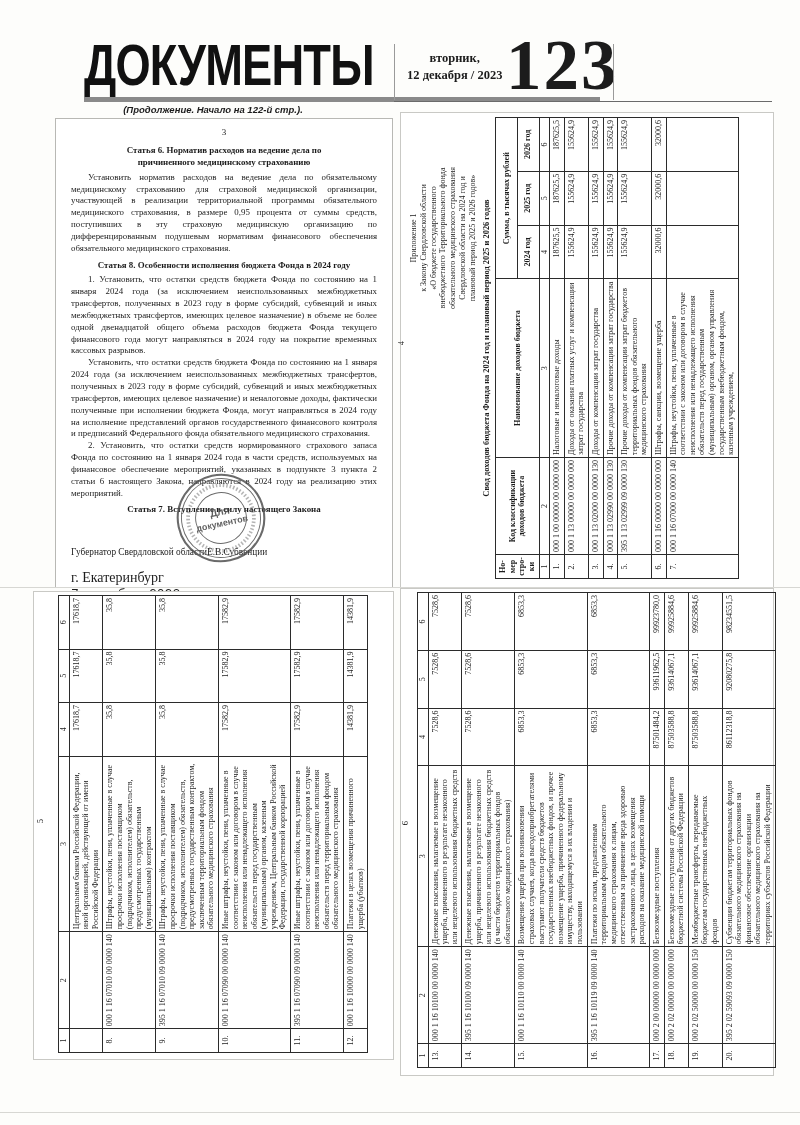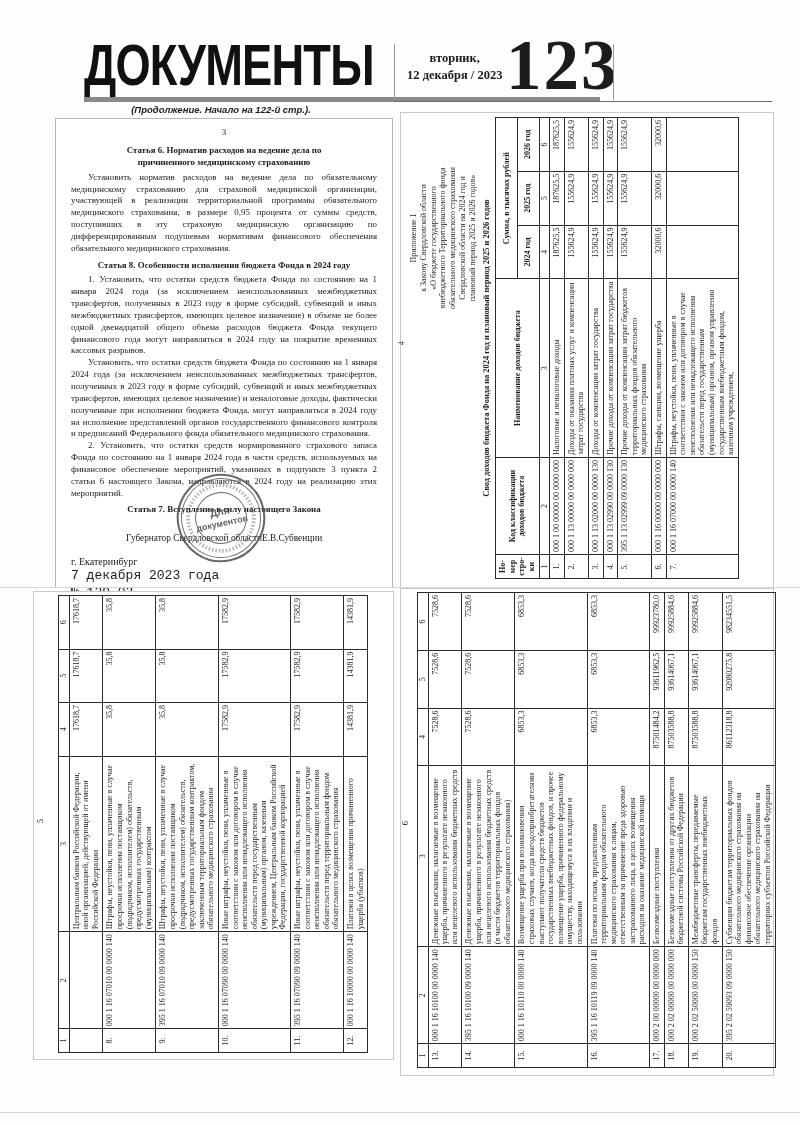--- a/index.html
+++ b/index.html
@@ -15,38 +15,38 @@
   .vline{position:absolute;width:1px;background:#9a9a9a;top:44px;height:56px;}
   .vline1{left:394px;} .vline2{left:613px;}
   .header-rule{position:absolute;left:394px;top:101px;width:378px;height:1px;background:#6a6a6a;}
   .date-block{position:absolute;left:407px;top:50px;font-weight:700;font-size:12.5px;line-height:1.35;text-align:center;}
   .big-page-num{position:absolute;left:506px;top:30px;font-weight:700;font-size:71px;line-height:1;letter-spacing:2px;}
   .brand{position:absolute;left:627px;top:44px;font-weight:700;font-size:26px;line-height:1.02;letter-spacing:-.5px;}
   .brand-site{font-size:8px;font-weight:400;font-style:italic;letter-spacing:0;}
   
   .cap{position:absolute;font-family:"Liberation Sans",sans-serif;font-weight:700;font-style:italic;
        font-size:9.5px;text-align:center;}
-  .cap-top{left:53px;top:104px;width:336px;}
+  .cap-top{left:45px;top:104px;width:336px;}
   .cap-bottom{left:400px;top:1080px;width:372px;font-size:10px;}
   
   .hrule{position:absolute;left:0;width:800px;height:1px;background:#d7d7d3;}
   .panel{position:absolute;border:1px solid #c9c9c5;background:#fff;}
   .doc-box{left:55px;top:118px;width:336px;height:468px;border:1px solid #b8b8b4;background:#fff;}
   .tr-panel{left:400px;top:112px;width:372px;height:474px;}
   .bl-panel{left:33px;top:591px;width:359px;height:467px;}
   .br-panel{left:400px;top:588px;width:372px;height:486px;}
   .pgmark{position:absolute;font-size:8.5px;transform:rotate(-90deg);color:#222;}
   
   .doc-inner{position:relative;padding:8px 15px 6px 15px;font-size:8.9px;line-height:1.33;
              text-align:justify;height:100%;box-sizing:border-box;}
   .doc-pagenum{text-align:center;margin-bottom:6px;font-size:9px;}
   .doc-h{font-weight:700;text-align:center;margin:5px 8px 3px 8px;}
   .doc-p{text-indent:17px;margin:0;}
-  .sig-row{display:flex;justify-content:center;margin-top:16px;font-size:9.3px;}
-  .sig-city{margin-top:10px;font-size:10px;}
+  .sig-row{display:flex;justify-content:flex-start;margin-top:30px;font-size:9.3px;}
+  .sig-city{margin-top:10px;font-size:14px;}
   .sig-mono{font-family:"Liberation Mono",monospace;font-size:13px;line-height:1.3;}
   .doc-code{margin-top:14px;font-size:6.8px;font-weight:700;}
   
   .stamp{position:absolute;left:118px;top:352px;width:94px;height:94px;opacity:.82;
          transform:rotate(-12deg);}
   
   .rot{position:absolute;transform:rotate(-90deg);}
   .annex-head{width:238px;margin:0 2px 3px auto;text-align:center;font-size:8px;line-height:1.22;}
   .annex-title{text-align:center;font-weight:700;font-size:8.4px;margin:5px 0 4px 0;}
   table.gz{border-collapse:collapse;width:100%;font-size:8px;line-height:1.2;}

